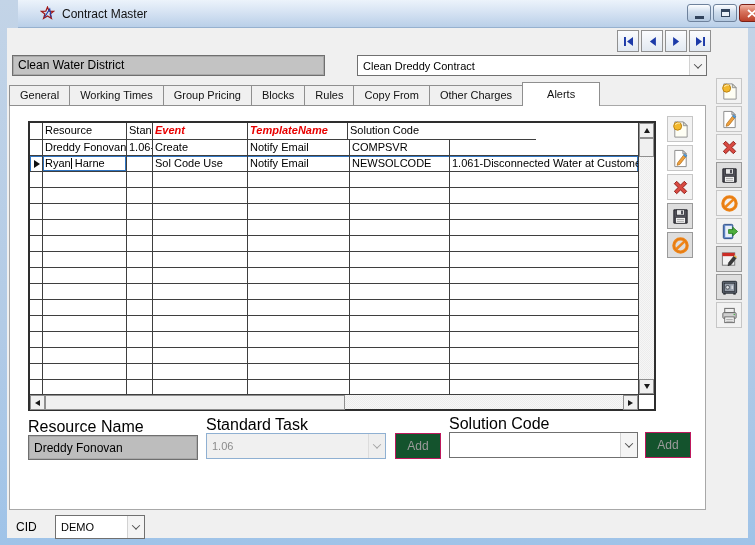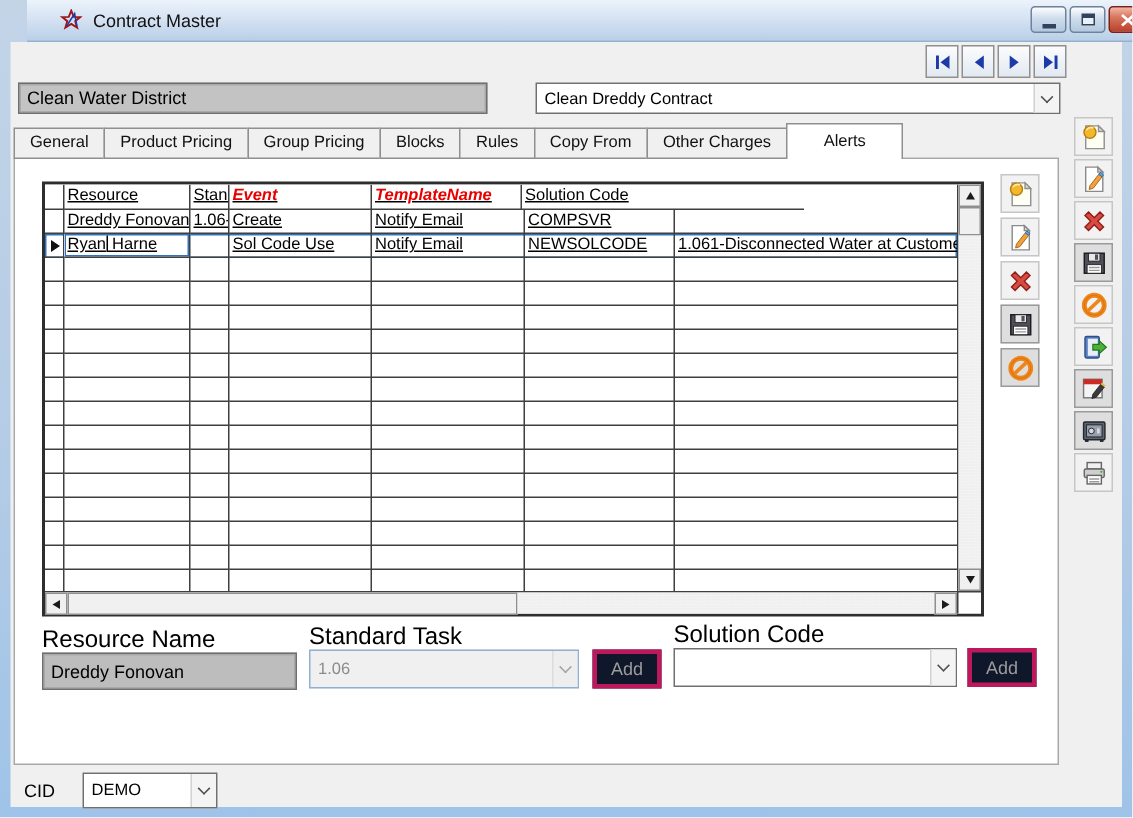--- a/index.html
+++ b/index.html
@@ -24,21 +24,21 @@
   .chev-btn{width:17px;border-left:1px solid #d2d2d2;background:#f4f4f4;display:flex;align-items:center;justify-content:center;}
   .chev{width:6px;height:6px;border-right:1.5px solid #4f4f4f;border-bottom:1.5px solid #4f4f4f;transform:rotate(45deg) translate(-1px,-1px);}
   .contract{left:350px;top:27px;width:350px;height:21px;}
   .tabs{position:absolute;left:2px;top:54px;height:24px;display:flex;align-items:flex-end;z-index:5;}
   .tab{height:21px;line-height:19px;padding:0 10px;font-size:11px;background:#f0f0f0;border:1px solid #8f8f8f;margin-right:-1px;white-space:nowrap;color:#111;}
   .tab.active{height:24px;line-height:22px;background:#fff;border-bottom:none;z-index:6;position:relative;padding:0 24px;}
   .panel{position:absolute;left:2px;top:77px;width:697px;height:405px;background:#fff;border:1px solid #a8a8a8;}
   .grid{position:absolute;left:18px;top:15px;width:628px;height:290px;border:2px solid #2e2e2e;background:#fff;display:flex;flex-direction:column;}
   .grid-main{display:flex;flex:1;overflow:hidden;}
   .grid-cols{width:608px;overflow:hidden;background:#fff;}
-  .grid-row{display:flex;height:16px;text-decoration:underline;}
+  .grid-row{display:flex;height:16px;}
   .grid-row.header{height:17px;}
   .cell{border-right:1px solid #3f3f3f;border-bottom:1px solid #3f3f3f;padding:1px 2px 0 2px;font-size:11px;line-height:13px;white-space:nowrap;overflow:hidden;color:#000;flex:none;}
   .cell:last-child{border-right:none;}
   .cell.head{font-weight:normal;}
   .cell.head.alert{color:#e80000;font-weight:bold;font-style:italic;}
   .grid-row.selected{box-shadow:inset 0 0 0 1px #2f74c0;}
   .cell.editing{box-shadow:inset 0 0 0 1px #2f74c0;background:#fff;}
   .caret{display:inline-block;width:1px;height:11px;background:#000;vertical-align:-2px;}
   .row-marker{width:0;height:0;border-left:6px solid #101010;border-top:4px solid transparent;border-bottom:4px solid transparent;margin:3px 0 0 2px;}
   .vscroll{width:16px;border-left:1px solid #3f3f3f;background:#f3f3f3;display:flex;flex-direction:column;}
@@ -57,21 +57,21 @@
   .tri-right{width:0;height:0;border-top:3.5px solid transparent;border-bottom:3.5px solid transparent;border-left:5px solid #1a1a1a;}
   .field-label{position:absolute;font-size:16px;color:#000;white-space:nowrap;}
   .lbl-resource{left:18px;top:312px;}
   .resource-box{left:18px;top:329px;width:170px;height:25px;background:#bdbdbd;display:flex;align-items:center;}
   .lbl-task{left:196px;top:310px;}
   .task-combo{left:196px;top:327px;width:180px;height:26px;}
   .combo.disabled{background:#f0f0f0;border-color:#8fb0d2;}
   .combo.disabled .combo-text{color:#8b8b8b;}
   .combo.disabled .chev-btn{background:#eee;border-left-color:#dcdcdc;}
   .combo.disabled .chev{border-color:#a5a5a5;}
-  .add-btn{position:absolute;background:#0f172a;border:3px solid #be185d;color:#9b9b9b;font-size:12px;padding:0;}
+  .add-btn{position:absolute;background:#14532d;border:1px solid #be185d;color:#9b9b9b;font-size:12px;padding:0;}
   .add1{left:385px;top:327px;width:46px;height:26px;}
   .add2{left:635px;top:326px;width:46px;height:26px;}
   .lbl-sol{left:439px;top:309px;}
   .sol-combo{left:439px;top:326px;width:189px;height:26px;}
   .inner-toolbar{position:absolute;left:657px;top:10px;display:flex;flex-direction:column;gap:3px;}
   .outer-toolbar{position:absolute;left:709px;top:50px;display:flex;flex-direction:column;gap:2px;}
   .tool-btn{width:26px;height:26px;background:#f2f2f2;border:1px solid #c6c6c6;display:flex;align-items:center;justify-content:center;padding:0;}
   .tool-btn.pressed{background:#dedede;border-color:#9a9a9a;}
   .tool-btn svg{width:19px;height:19px;}
   .cid-label{position:absolute;left:9px;top:492px;font-size:12px;color:#000;}
@@ -138,21 +138,21 @@
       </div>
     <div class="textbox district">Clean Water District</div>
     <div class="combo contract">
       <span class="combo-text">Clean Dreddy Contract</span>
       <span class="chev-btn">
           <span class="chev"></span>
         </span>
     </div>
     <div class="tabs" id="tabs">
         <div class="tab">General</div>
-        <div class="tab">Product Pricing</div>
+        <div class="tab">Working Times</div>
         <div class="tab">Group Pricing</div>
         <div class="tab">Blocks</div>
         <div class="tab">Rules</div>
         <div class="tab">Copy From</div>
         <div class="tab">Other Charges</div>
         <div class="tab active">Alerts</div>
       </div>
 
     <div class="panel">
       <div class="grid">

